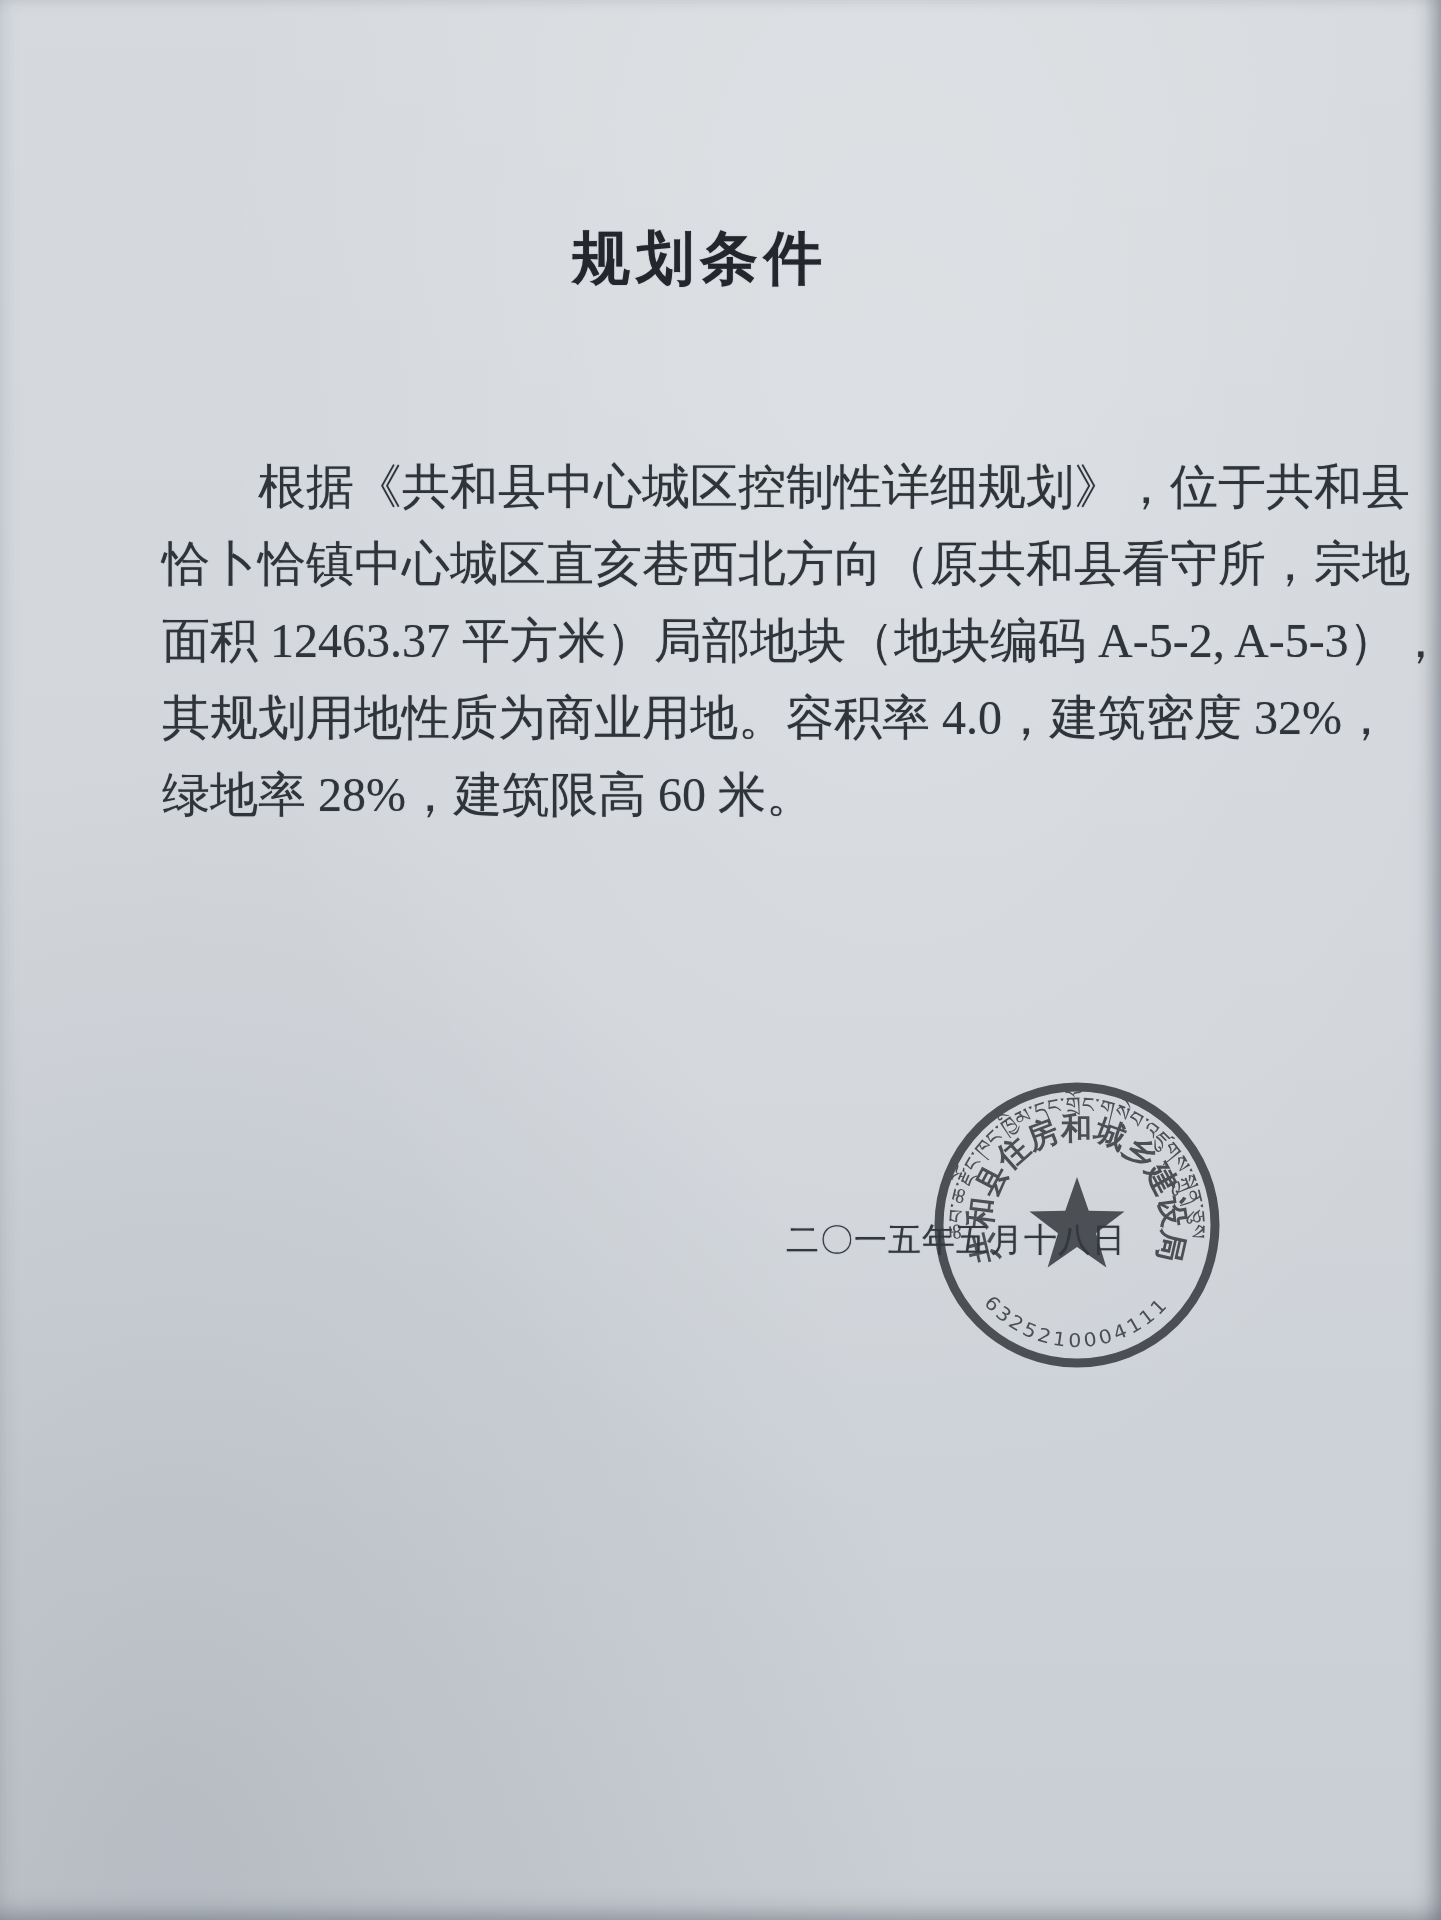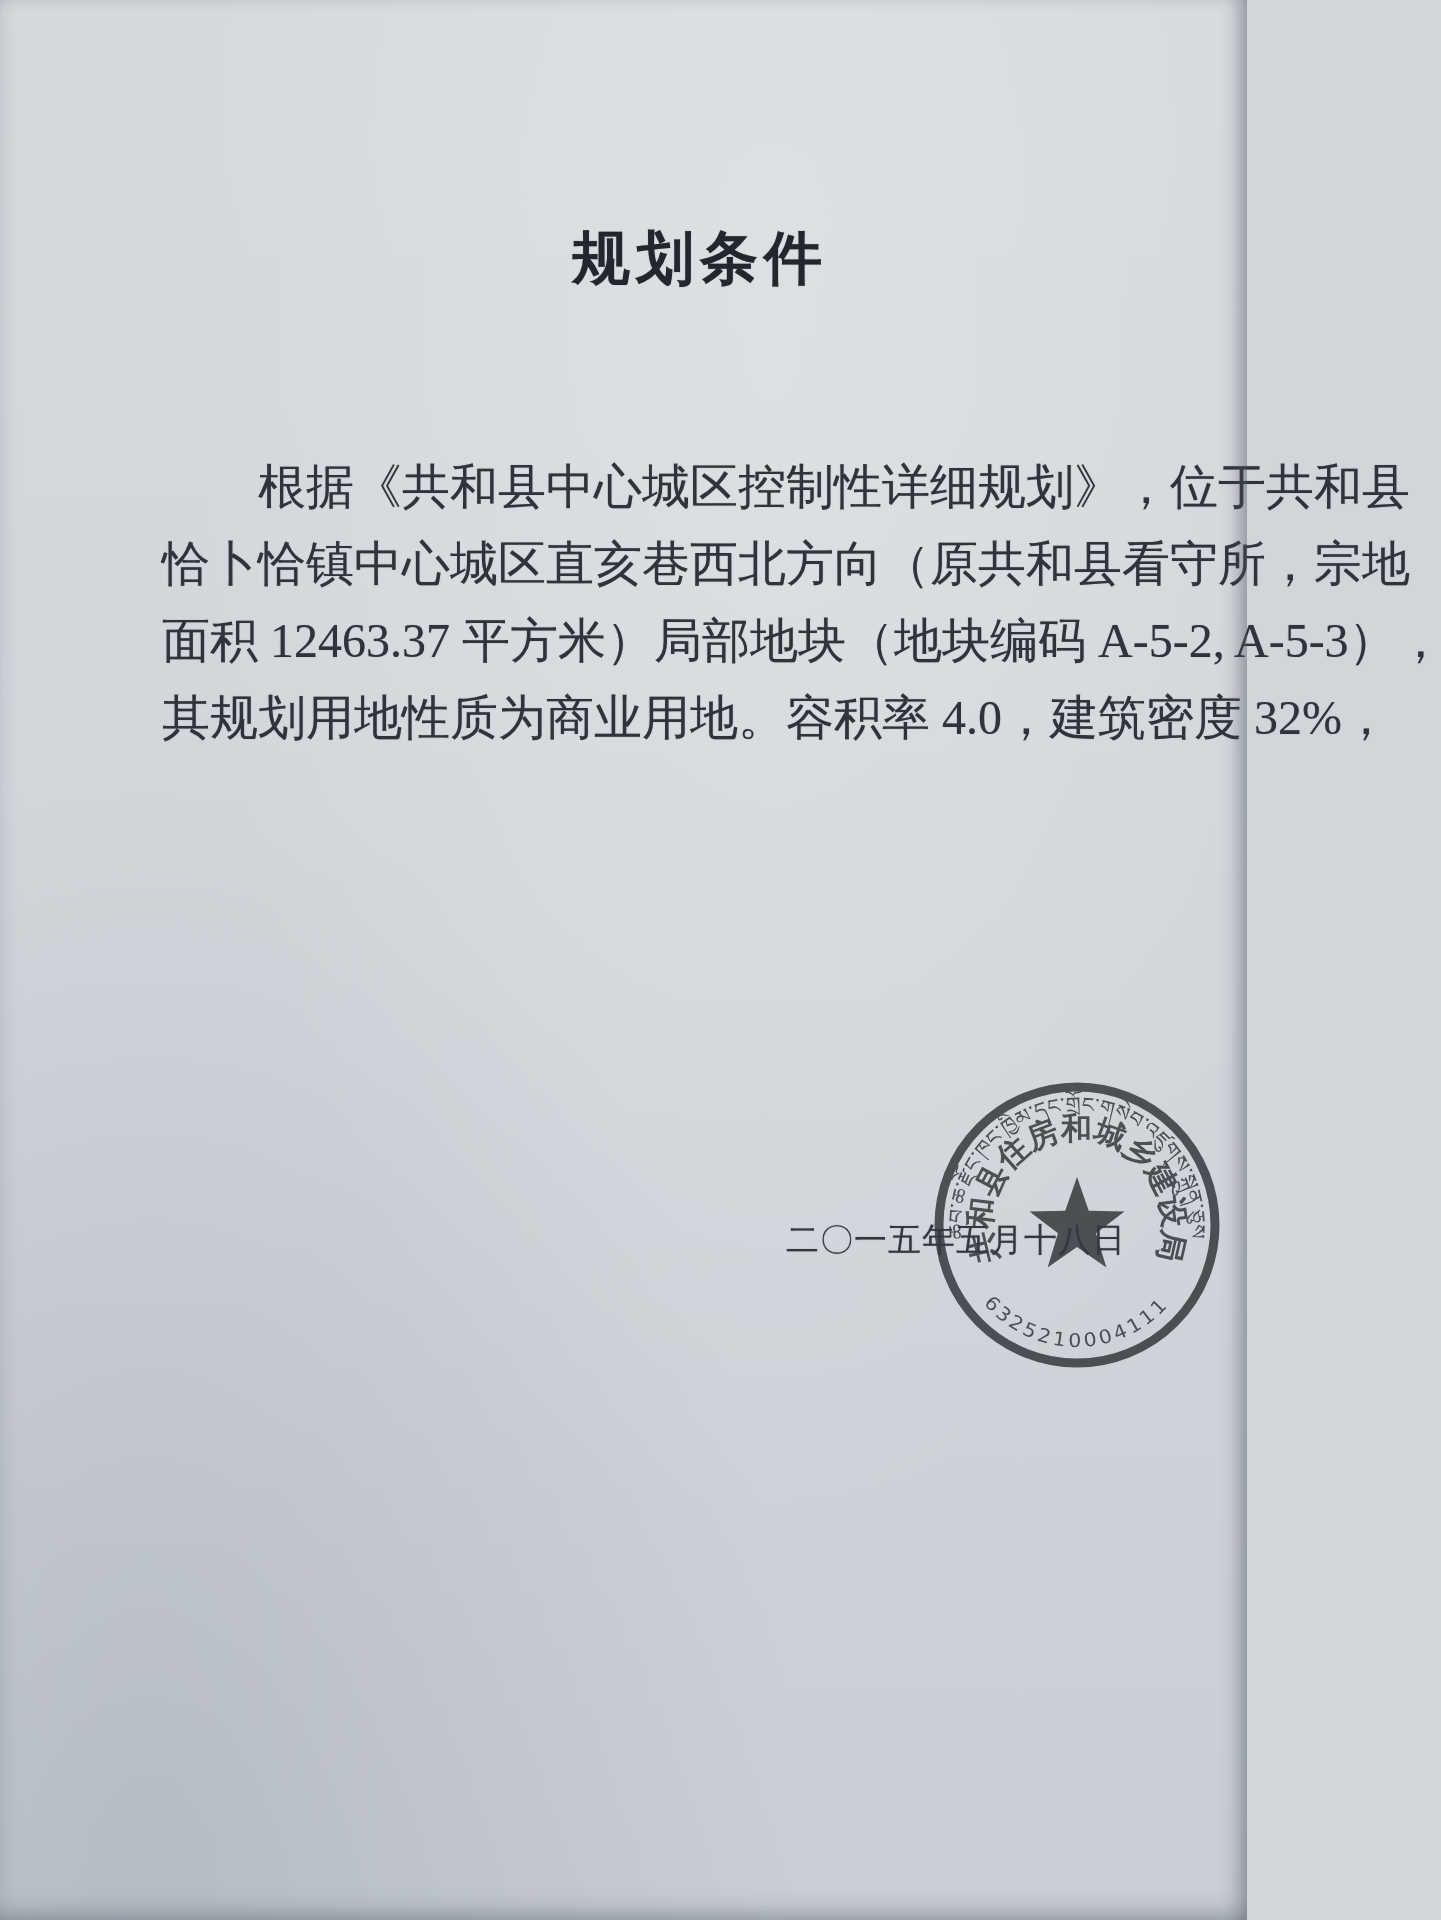--- a/index.html
+++ b/index.html
@@ -7,21 +7,21 @@
     --ink:#2f343a;
     --seal:#42464b;
   }
   html,body{margin:0;padding:0;}
   body{
     width:1441px;height:1920px;overflow:hidden;
     font-family:"Liberation Serif","DejaVu Serif",serif;
     background:var(--paper);
   }
   .page{
-    position:relative;width:1247px;height:1920px;
+    position:relative;width:1441px;height:1920px;
     background:
       radial-gradient(ellipse at 62% 18%, rgba(255,255,255,0.20), rgba(255,255,255,0) 55%),
       radial-gradient(ellipse at 12% 96%, rgba(66,76,90,0.14), rgba(66,76,90,0) 42%),
       linear-gradient(180deg,#d6dade 0%, var(--paper) 52%, #c9ced4 100%);
     color:var(--ink);
   }
   
   .vignette{
     position:absolute;inset:0;pointer-events:none;z-index:6;
     box-shadow:
@@ -68,20 +68,21 @@
 <div class="page">
 
   <h1 class="doc-title">规划条件</h1>
 
 
   <div class="paragraph">
     <div class="pline indent">根据《共和县中心城区控制性详细规划》，位于共和县</div>
     <div class="pline">恰卜恰镇中心城区直亥巷西北方向（原共和县看守所，宗地</div>
     <div class="pline">面积 12463.37 平方米）局部地块（地块编码 A-5-2, A-5-3），</div>
     <div class="pline">其规划用地性质为商业用地。容积率 4.0，建筑密度 32%，</div>
+    <div class="pline last">绿地率 28%，建筑限高 60 米。</div>
   </div>
 
   <div class="date-line">二〇一五年五月十八日</div>
 
   <svg class="seal" viewBox="0 0 300 300" aria-hidden="true">
     <defs>
       <path id="arc-tibetan" d="M 37.1 165.9 A 114 114 0 1 1 262.9 165.9" fill="none"></path>
       <path id="arc-org" d="M 72.1 186.3 A 86 86 0 1 1 227.9 186.3" fill="none"></path>
       <path id="arc-serial" d="M 53.9 225.1 A 122 122 0 0 0 246.1 225.1" fill="none"></path>
     </defs>

